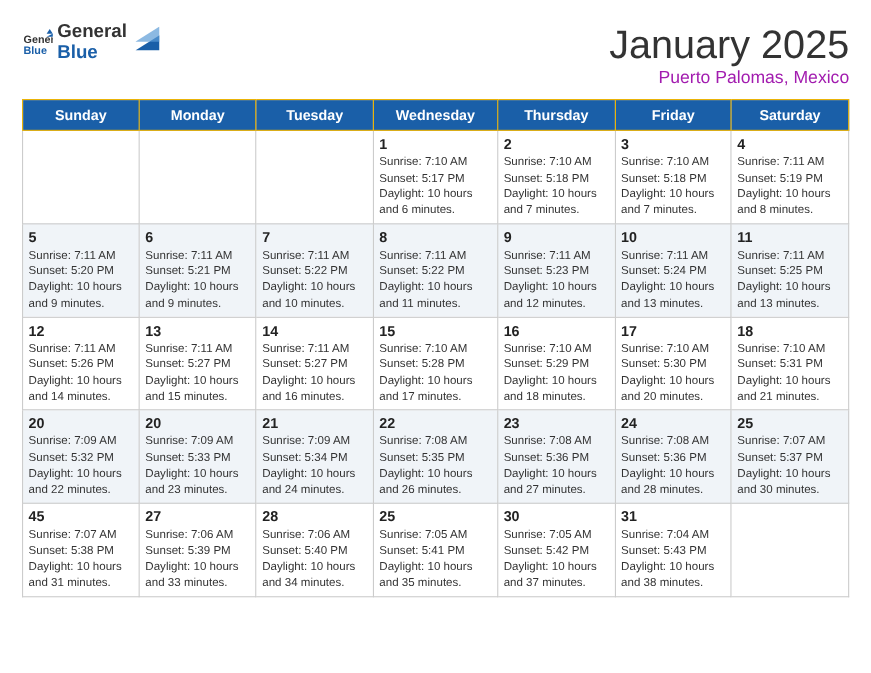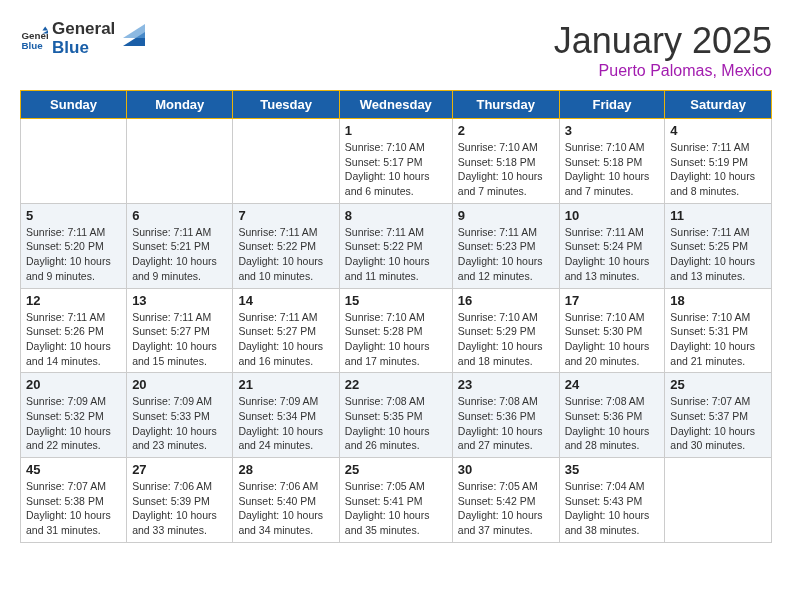--- a/index.html
+++ b/index.html
@@ -245,19 +245,19 @@
         </td>
         <td>
           <div class="day-number">25</div>
           <div class="day-info">Sunrise: 7:05 AM<br>Sunset: 5:41 PM<br>Daylight: 10 hours<br>and 35 minutes.</div>
         </td>
         <td>
           <div class="day-number">30</div>
           <div class="day-info">Sunrise: 7:05 AM<br>Sunset: 5:42 PM<br>Daylight: 10 hours<br>and 37 minutes.</div>
         </td>
         <td>
-          <div class="day-number">35</div>
+          <div class="day-number">31</div>
           <div class="day-info">Sunrise: 7:04 AM<br>Sunset: 5:43 PM<br>Daylight: 10 hours<br>and 38 minutes.</div>
         </td>
         <td class="empty-cell"></td>
       </tr>
     </tbody>
 </table>
 
 </body></html>

